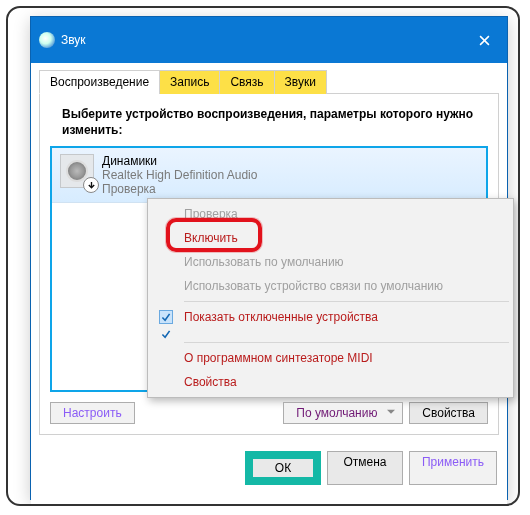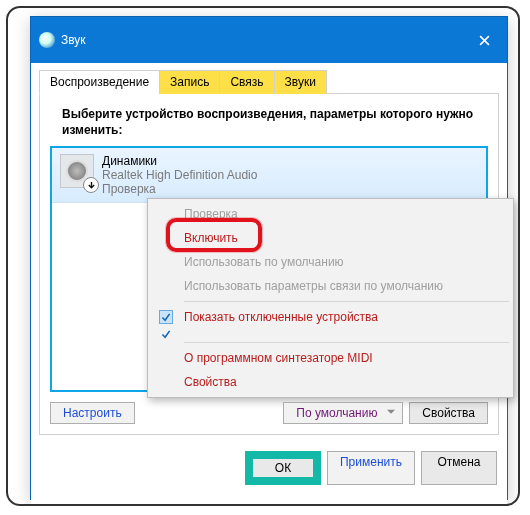--- a/index.html
+++ b/index.html
@@ -176,21 +176,21 @@
     align-items: center;
   }
   .panel-buttons .pspacer { flex: 1; }
   .btn {
     border: 1px solid #adadad;
     background: #e9e9e9;
     padding: 3px 12px;
     min-width: 76px;
     text-align: center;
   }
-  .btn.disabled { color: #1d4ed8; background: #f2f2f2; }
+  .btn.disabled { color: #8b5cf6; background: #f2f2f2; }
   .btn.dropdown { min-width: 120px; position: relative; text-align: left; padding-right: 22px; color:#701a75}
   .btn.dropdown::after {
     content: "";
     position: absolute; right: 7px; top: 50%;
     transform: translateY(-40%);
     border: 4px solid transparent; border-top-color: #888;
   }
   .btn.primary { border: 8px solid #14b8a6; padding: 2px 18px; }
 
   .bottom-bar {
@@ -240,21 +240,21 @@
               <div class="d-name">Динамики</div>
               <div class="d-desc">Realtek High Definition Audio</div>
               <div class="d-status">Проверка</div>
             </div>
           </div>
 
           <div class="context-menu">
             <div class="menu-item disabled">Проверка</div>
             <div class="menu-item">Включить</div>
             <div class="menu-item disabled">Использовать по умолчанию</div>
-            <div class="menu-item disabled">Использовать параметры связи по умолчанию</div>
+            <div class="menu-item disabled">Использовать устройство связи по умолчанию</div>
             <div class="menu-sep"></div>
             <div class="menu-item">
               <span class="menu-check blue-box">
                 <svg viewBox="0 0 10 10">
                     <path d="M1 5 L4 8 L9 1" fill="none" stroke="#1367b3" stroke-width="1.8"></path>
                   </svg>
               </span>
               <span>Показать отключенные устройства</span>
             </div>
             <div class="menu-item">
@@ -275,18 +275,18 @@
         <div class="panel-buttons">
           <div class="btn disabled">Настроить</div>
           <span class="pspacer"></span>
           <div class="btn dropdown disabled">По умолчанию</div>
           <div class="btn">Свойства</div>
         </div>
       </div>
 
       <div class="bottom-bar">
         <div class="btn primary">ОК</div>
+        <div class="btn">Отмена</div>
         <div class="btn disabled">Применить</div>
-        <div class="btn">Отмена</div>
       </div>
     </div>
   </div>
 </div>
 
 </body></html>

